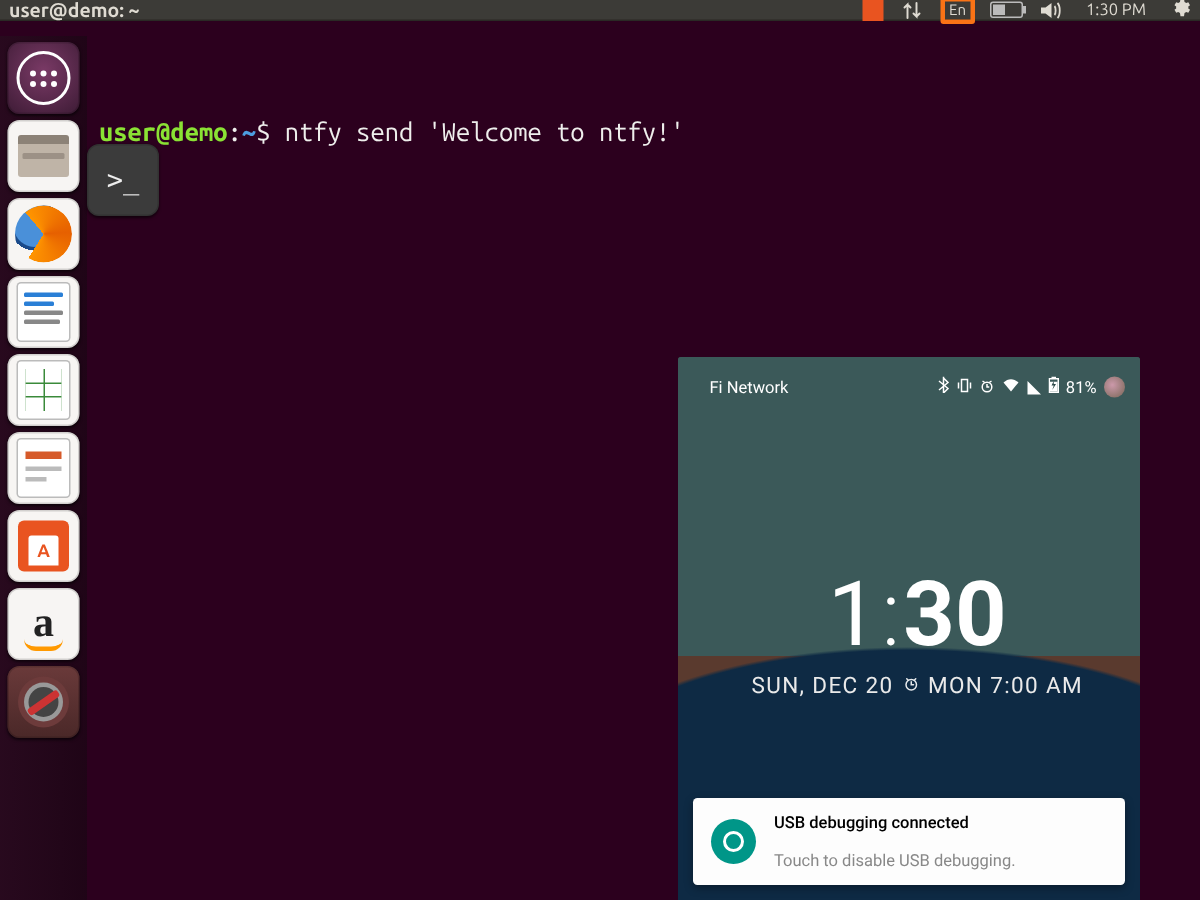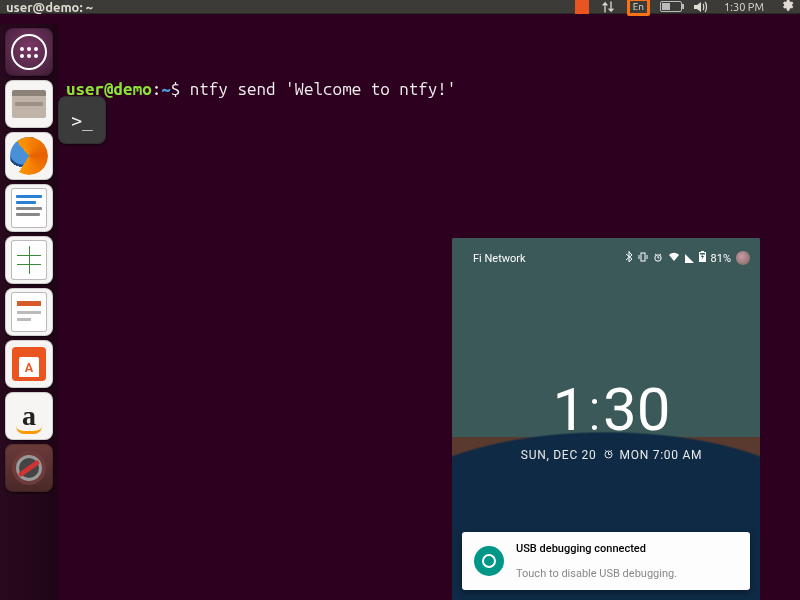--- a/index.html
+++ b/index.html
@@ -122,23 +122,23 @@
       radial-gradient(ellipse 180% 60% at 50% 78%, #0e2a44 0 40%, transparent 41%),
       linear-gradient(to bottom, #3b5959 0 55%, #5a3a2e 55% 65%, #0e2a44 65% 100%);
   }
   .phone .layer { position: relative; z-index: 2; margin-left: 11px; }
   .phone .clockbig {
     text-align:center; margin-top: 102px;
     color:#fff; font-weight:300; font-size:60px; line-height:1;
     display:flex; justify-content:center; align-items:baseline; gap:2px;
   }
   .phone .clockbig .h { font-weight:400; }
-  .phone .clockbig .m { font-weight:400; }
+  .phone .clockbig .m { font-weight:700; }
   .phone .dateline {
-    text-align:center; color:#eaeaea; font-size:12px; letter-spacing:0.06em;
+    text-align:center; color:#eaeaea; font-size:15px; letter-spacing:0.06em;
     margin-top: 8px; display:flex; justify-content:center; align-items:center; gap:6px;
   }
   .phone .dateline .alarm-ic { font-size:11px; opacity:0.9; }
   .phone .notif {
     position:absolute; left:10px; right:10px; bottom: 10px;
     background:#fdfdfd; border-radius:3px;
     display:flex; align-items:center; gap:12px;
     padding: 10px 12px;
     box-shadow: 0 2px 6px rgba(0,0,0,0.35);
   }

